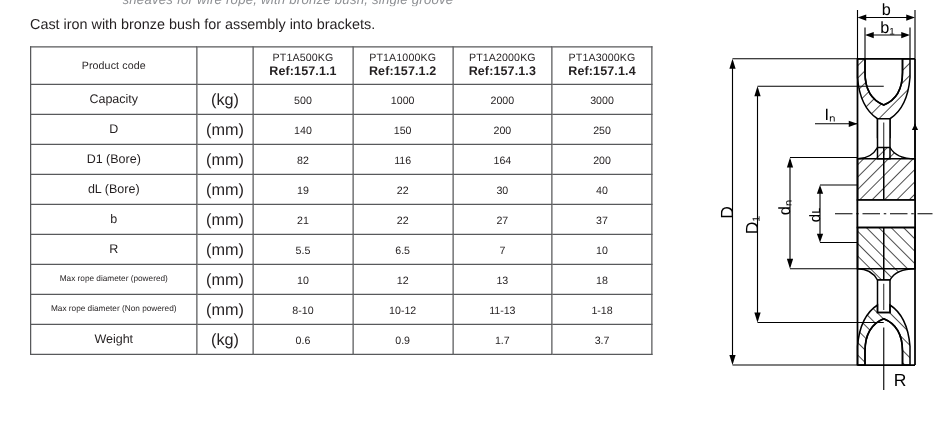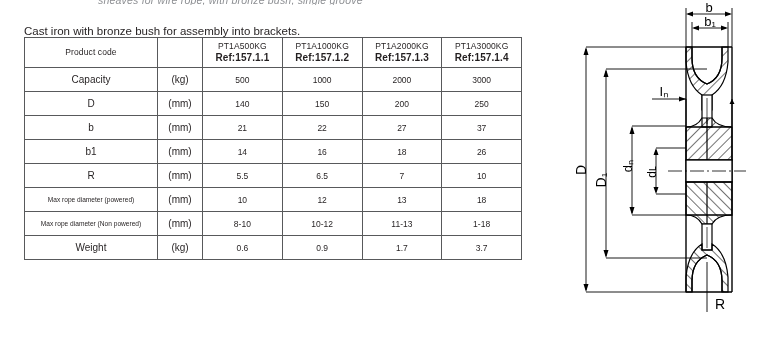--- a/index.html
+++ b/index.html
@@ -28,21 +28,21 @@
     font-style: italic;
     color: #8d8f93;
     white-space: nowrap;
     letter-spacing: .2px;
   }
 
   
   .intro {
     position: absolute;
     left: 24px;
-    top: 25px;
+    top: 14px;
     font-size: 11.5px;
     color: #231f20;
     white-space: nowrap;
   }
 
   
   .spec-table-wrap {
     position: absolute;
     left: 24px;
     top: 37px;
@@ -79,21 +79,21 @@
     display: block;
     font-size: 10px;
     font-weight: bold;
   }
   tbody td {
     height: 23px;
     font-size: 8.5px;
   }
   tbody td.lbl { font-size: 10px; }
   tbody td.lbl.small { font-size: 6.6px; }
-  tbody td.unit { font-size: 10px; text-align: center; }
+  tbody td.unit { font-size: 13px; text-align: center; }
 
   
   .drawing {
     position: absolute;
     left: 560px;
     top: 0px;
     width: 200px;
     height: 342px;
   }
   .drawing svg { display: block; }
@@ -148,34 +148,42 @@
         </tr>
         <tr>
           <td class="lbl">D</td>
           <td class="unit">(mm)</td>
           <td>140</td>
           <td>150</td>
           <td>200</td>
           <td>250</td>
         </tr>
         <tr>
+          <td class="lbl">D1 (Bore)</td>
+          <td class="unit">(mm)</td>
+          <td>82</td>
+          <td>116</td>
+          <td>164</td>
+          <td>200</td>
+        </tr>
+        <tr>
+          <td class="lbl">dL (Bore)</td>
+          <td class="unit">(mm)</td>
+          <td>19</td>
+          <td>22</td>
+          <td>30</td>
+          <td>40</td>
+        </tr>
+        <tr>
           <td class="lbl">b</td>
           <td class="unit">(mm)</td>
           <td>21</td>
           <td>22</td>
           <td>27</td>
           <td>37</td>
-        </tr>
-        <tr>
-          <td class="lbl">b1</td>
-          <td class="unit">(mm)</td>
-          <td>14</td>
-          <td>16</td>
-          <td>18</td>
-          <td>26</td>
         </tr>
         <tr>
           <td class="lbl">R</td>
           <td class="unit">(mm)</td>
           <td>5.5</td>
           <td>6.5</td>
           <td>7</td>
           <td>10</td>
         </tr>
         <tr>

